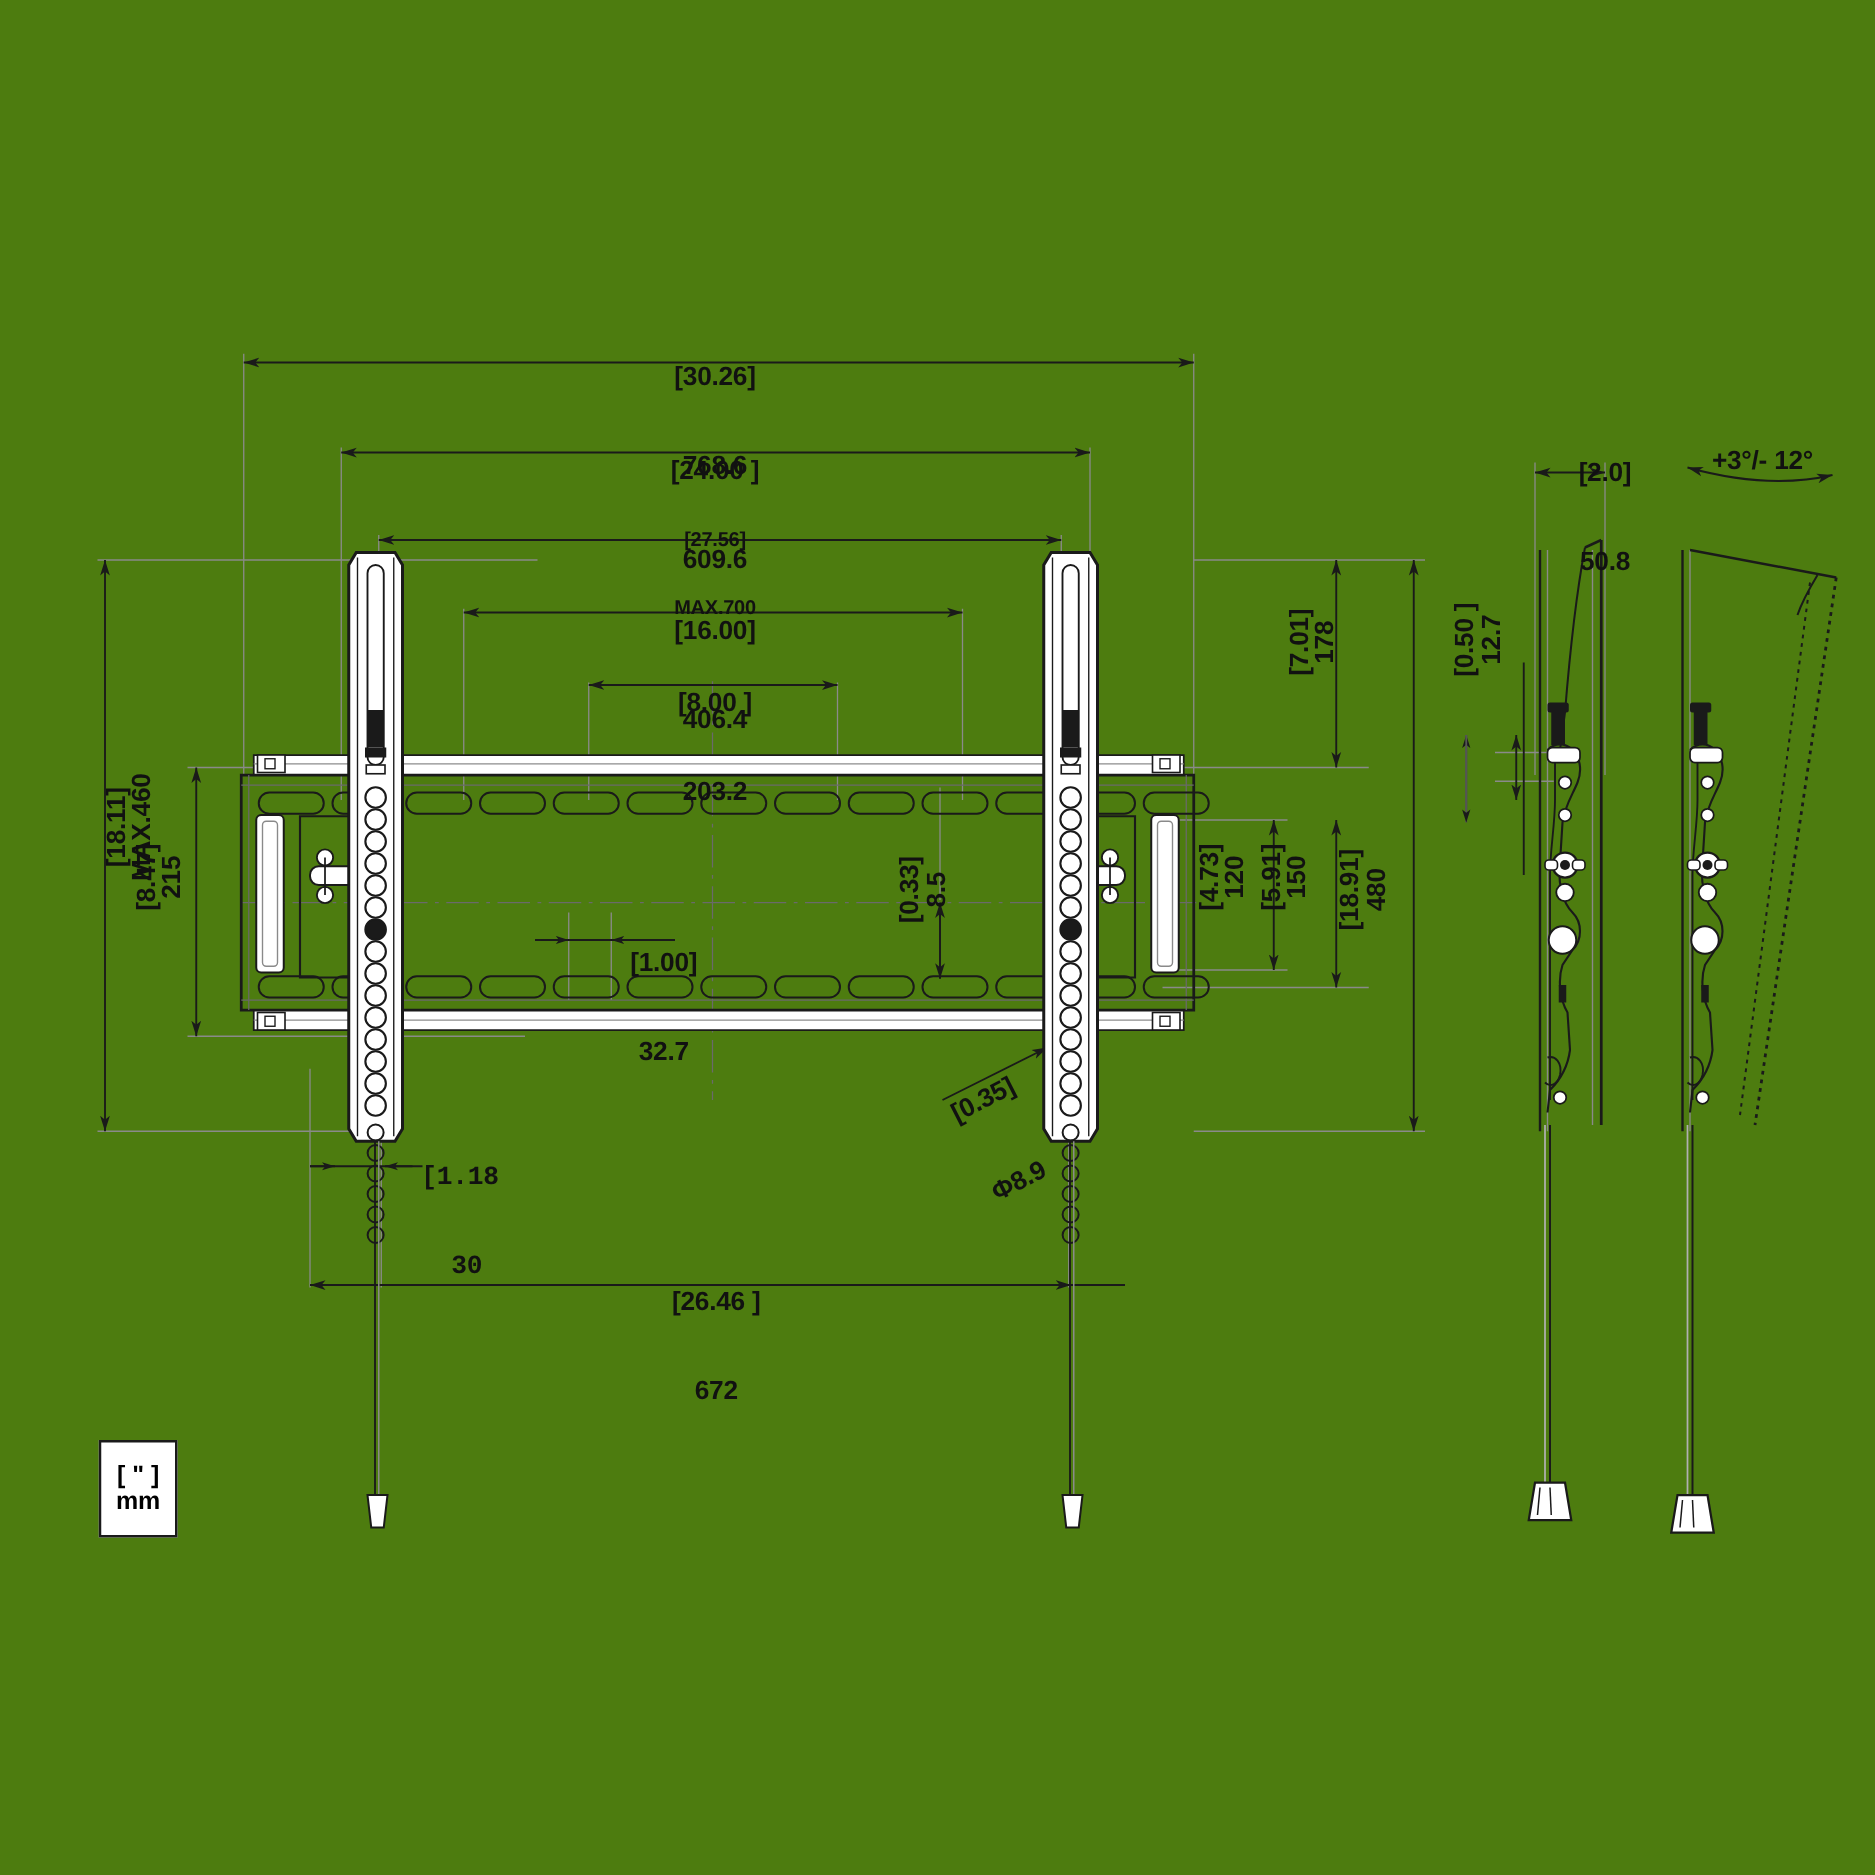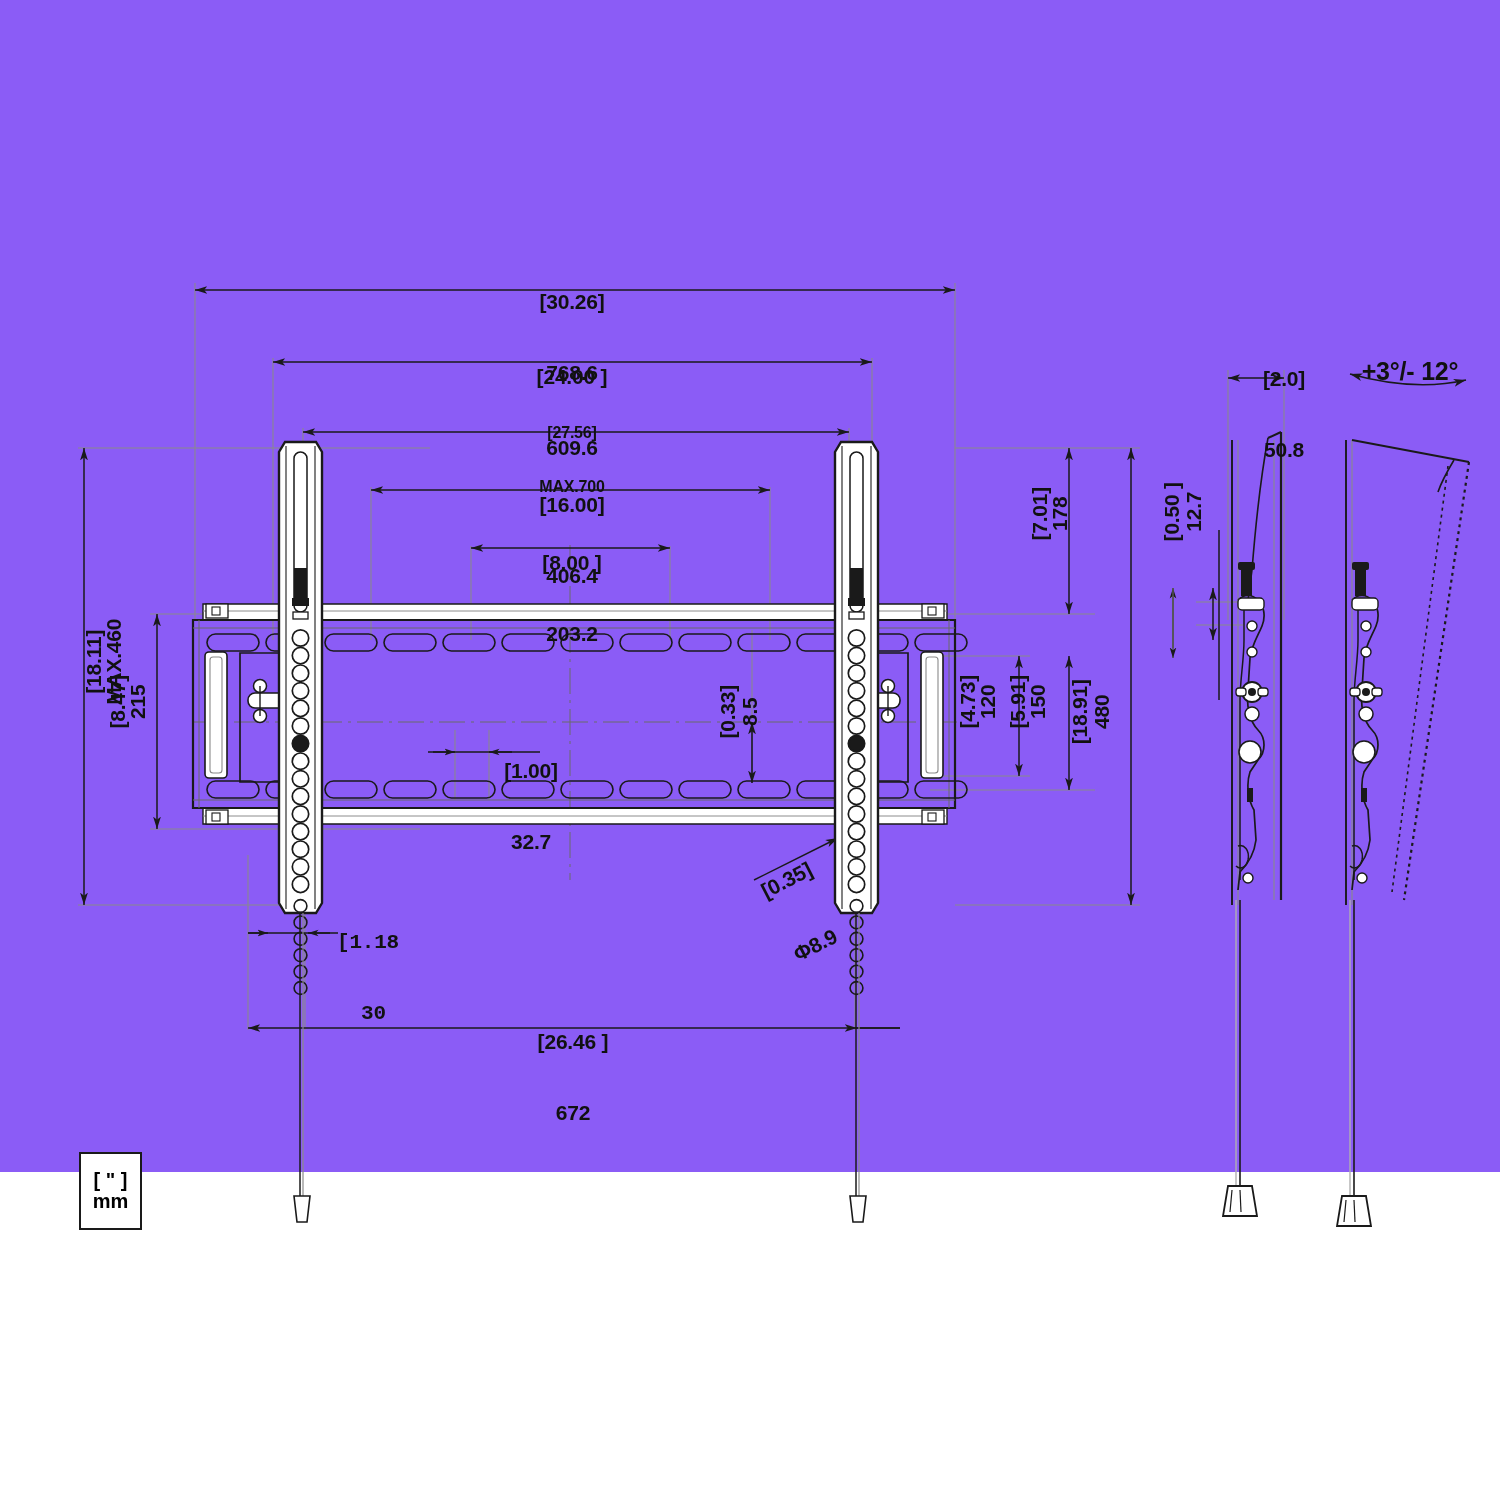--- a/index.html
+++ b/index.html
@@ -11,22 +11,22 @@
   body {
     width: 1500px;
     height: 1500px;
     font-family: "Liberation Sans", sans-serif;
     color: #000000;
     overflow: hidden;
   }
   #stage {
     position: relative;
     width: 1500px;
-    height: 1172px;
-    background: #8b5cf6;
+    height: 1500px;
+    background: #4d7c0f;
   }
   #drawing {
     position: absolute;
     left: 0;
     top: 0;
     width: 1500px;
     height: 1500px;
   }
   .dimtext {
     position: absolute;
@@ -508,20 +508,20 @@
   </div>
 
   <div class="dimtext ctr" style="left:1284px; top:320px; font-size:21px;">
     <div>[2.0]</div>
     <div>50.8</div>
   </div>
 
   <div class="dimtext vert" style="left:1112px; top:500px; width:120px; font-size:21px; transform:rotate(-90deg);">[0.50 ]</div>
   <div class="dimtext vert" style="left:1134px; top:500px; width:120px; font-size:21px; transform:rotate(-90deg);">12.7</div>
 
-  <div class="dimtext ctr" style="left:1410px; top:357px; font-size:25px;">+3°/- 12°</div>
+  <div class="dimtext ctr" style="left:1410px; top:357px; font-size:21px;">+3°/- 12°</div>
 
   <div class="legend-box" style="left:79px; top:1152px; width:63px; height:78px; font-size:20px;">
     <div>[ " ]</div>
     <div>mm</div>
   </div>
 
 </div>
 
 </body></html>

